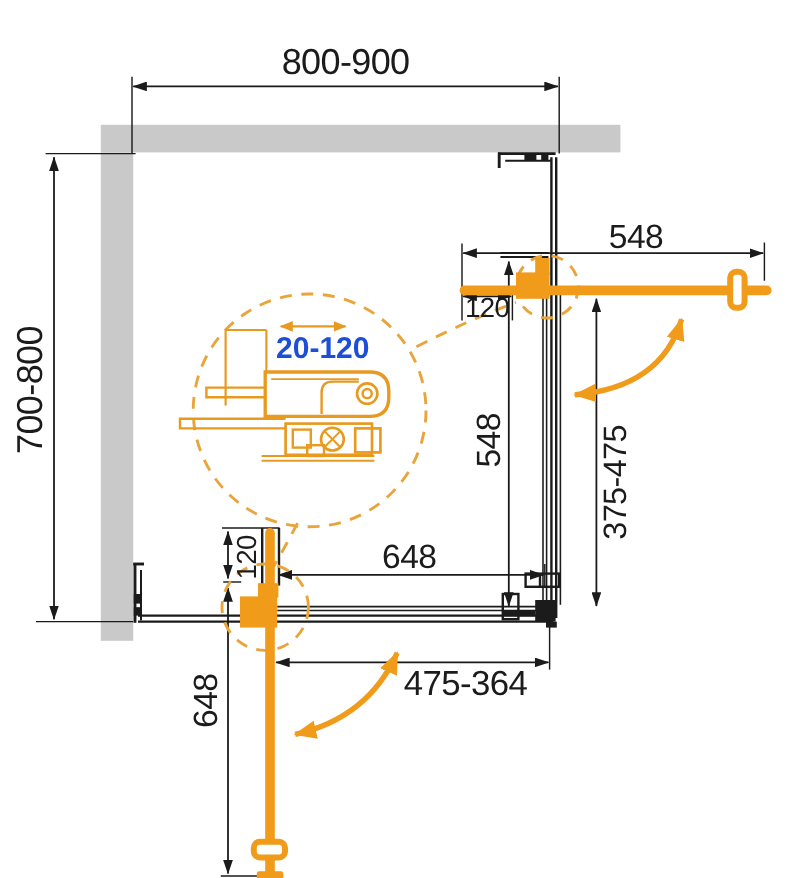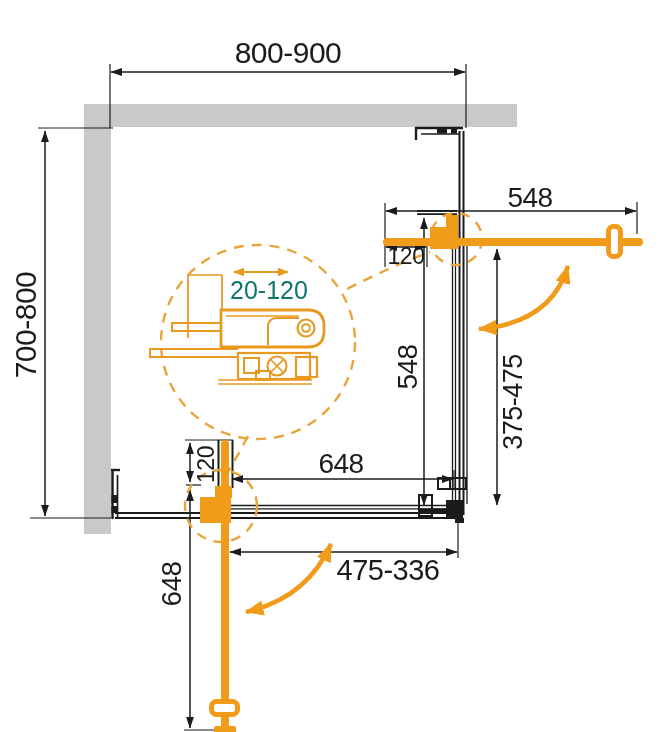--- a/index.html
+++ b/index.html
@@ -8,21 +8,21 @@
     font-family:"Liberation Sans", sans-serif;
     margin-top:27px;
   }
   .canvas svg{position:absolute;left:0;top:0;}
   .dim-label{
     position:absolute;color:#1b1b1b;text-align:center;
     font-family:"Liberation Sans", sans-serif;
     letter-spacing:-0.5px;white-space:nowrap;
   }
   .rot{transform:rotate(-90deg);transform-origin:center center;}
-  .orange-label{color:#0f766e;}
+  .orange-label{color:#1d4ed8;font-weight:bold;}
 </style>
 </head>
 <body>
 
 <div class="canvas">
 
 <svg width="661" height="732" viewBox="0 0 661 732">
   <defs>
     <marker id="mb" orient="auto-start-reverse" markerUnits="strokeWidth" markerWidth="8" markerHeight="5.4" refX="7.6" refY="2.7">
       <path d="M0,0 L8,2.7 L0,5.4 Z" fill="#1b1b1b"></path>
@@ -173,21 +173,21 @@
 <div class="dim-label" style="left:485px;top:155px;width:90px;font-size:28px;">548</div>
 
 <div class="dim-label" style="left:378px;top:216px;width:56px;font-size:23px;">120</div>
 
 <div class="dim-label rot" style="left:360px;top:326px;width:96px;height:28px;font-size:28px;line-height:28px;">548</div>
 
 <div class="dim-label rot" style="left:448px;top:361px;width:130px;height:28px;font-size:27px;line-height:28px;">375-475</div>
 
 <div class="dim-label" style="left:291px;top:421px;width:100px;font-size:28px;">648</div>
 
-<div class="dim-label" style="left:313px;top:527px;width:150px;font-size:29px;">475-336</div>
+<div class="dim-label" style="left:313px;top:527px;width:150px;font-size:29px;">475-364</div>
 
 <div class="dim-label rot" style="left:178px;top:426px;width:56px;height:23px;font-size:23px;line-height:23px;">120</div>
 
 <div class="dim-label rot" style="left:122px;top:543px;width:100px;height:28px;font-size:28px;line-height:28px;">648</div>
 
 <div class="dim-label orange-label" style="left:209px;top:249px;width:120px;font-size:25px;letter-spacing:0;">20-120</div>
 
 </div>
 
 </body></html>

